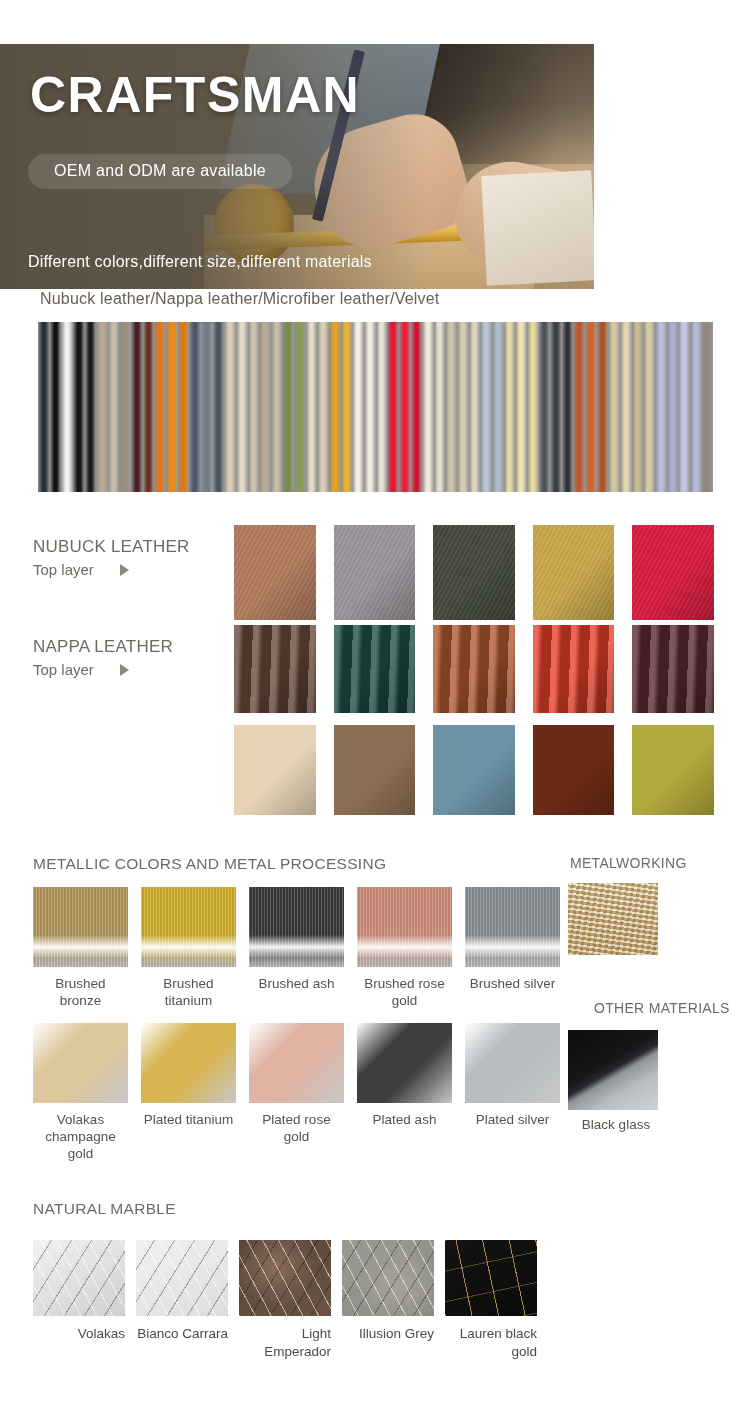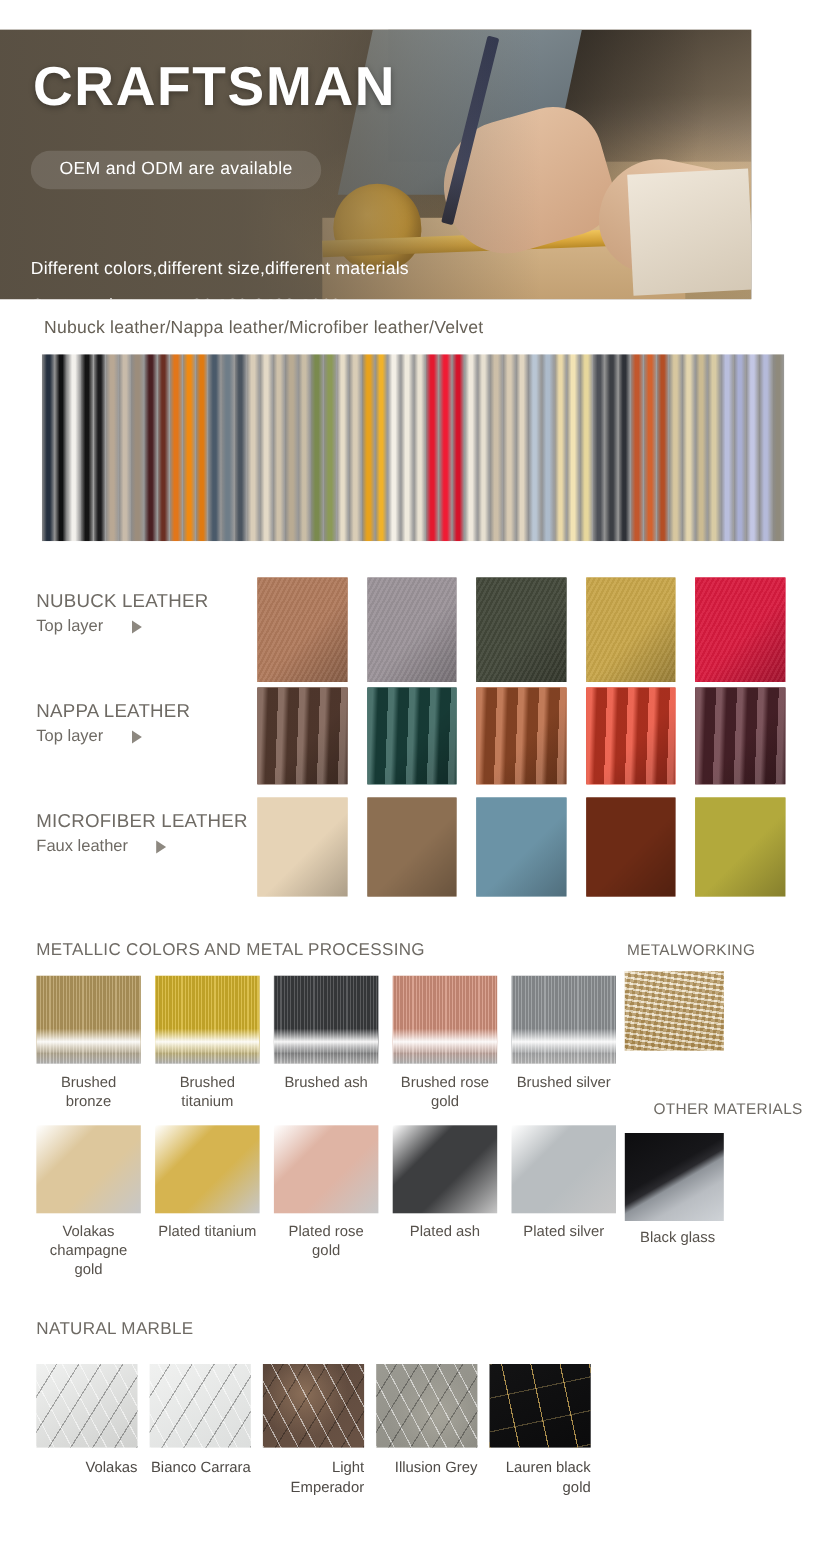--- a/index.html
+++ b/index.html
@@ -6,22 +6,22 @@
   html, body {
     width: 750px;
     background: #ffffff;
     font-family: "Liberation Sans", sans-serif;
   }
   body { width: 750px; height: 1422px; overflow: hidden; position: relative; }
 
   
   .hero {
     position: absolute;
-    left: 0; top: 27px;
-    width: 683px; height: 245px;
+    left: 0; top: 44px;
+    width: 594px; height: 245px;
     overflow: hidden;
     background: #6d6354;
   }
   .hero-photo {
     position: absolute; inset: 0;
     background:
       radial-gradient(circle at 63% 22%, rgba(60,54,46,0.95) 0%, rgba(60,54,46,0) 45%),
       radial-gradient(ellipse at 78% 78%, rgba(214,168,84,0.55) 0%, rgba(214,168,84,0) 42%),
       radial-gradient(ellipse at 95% 55%, rgba(226,198,170,0.65) 0%, rgba(226,198,170,0) 40%),
       linear-gradient(100deg, #7a6e5c 0%, #786b59 30%, #6c6050 48%, #5c5446 62%, #8c7a62 78%, #a08d72 100%);
@@ -357,27 +357,20 @@
       </div>
       <div class="lrow-swatches">
         <div class="lsw tex-rolls" style="background: linear-gradient(135deg, rgb(107, 74, 60) 0%, rgb(107, 74, 60) 55%, rgba(0, 0, 0, 0.25) 100%), rgb(107, 74, 60);"></div>
         <div class="lsw tex-rolls" style="background: linear-gradient(135deg, rgb(31, 80, 73) 0%, rgb(31, 80, 73) 55%, rgba(0, 0, 0, 0.25) 100%), rgb(31, 80, 73);"></div>
         <div class="lsw tex-rolls" style="background: linear-gradient(135deg, rgb(178, 90, 48) 0%, rgb(178, 90, 48) 55%, rgba(0, 0, 0, 0.25) 100%), rgb(178, 90, 48);"></div>
         <div class="lsw tex-rolls" style="background: linear-gradient(135deg, rgb(232, 65, 42) 0%, rgb(232, 65, 42) 55%, rgba(0, 0, 0, 0.25) 100%), rgb(232, 65, 42);"></div>
         <div class="lsw tex-rolls" style="background: linear-gradient(135deg, rgb(92, 43, 52) 0%, rgb(92, 43, 52) 55%, rgba(0, 0, 0, 0.25) 100%), rgb(92, 43, 52);"></div>
       </div>
     </div>
     <div class="lrow micro">
-      <div class="lrow-label">
-        <div class="lrow-name">MICROFIBER LEATHER</div>
-        <div class="lrow-sub-wrap">
-          <div class="lrow-sub">Faux leather</div>
-          <div class="play-tri"></div>
-        </div>
-      </div>
       <div class="lrow-swatches">
         <div class="lsw " style="background: linear-gradient(135deg, rgb(230, 211, 182) 0%, rgb(230, 211, 182) 55%, rgba(0, 0, 0, 0.25) 100%), rgb(230, 211, 182);"></div>
         <div class="lsw " style="background: linear-gradient(135deg, rgb(140, 111, 82) 0%, rgb(140, 111, 82) 55%, rgba(0, 0, 0, 0.25) 100%), rgb(140, 111, 82);"></div>
         <div class="lsw " style="background: linear-gradient(135deg, rgb(107, 147, 166) 0%, rgb(107, 147, 166) 55%, rgba(0, 0, 0, 0.25) 100%), rgb(107, 147, 166);"></div>
         <div class="lsw " style="background: linear-gradient(135deg, rgb(109, 43, 21) 0%, rgb(109, 43, 21) 55%, rgba(0, 0, 0, 0.25) 100%), rgb(109, 43, 21);"></div>
         <div class="lsw " style="background: linear-gradient(135deg, rgb(178, 169, 60) 0%, rgb(178, 169, 60) 55%, rgba(0, 0, 0, 0.25) 100%), rgb(178, 169, 60);"></div>
       </div>
     </div>
   </div>
 

